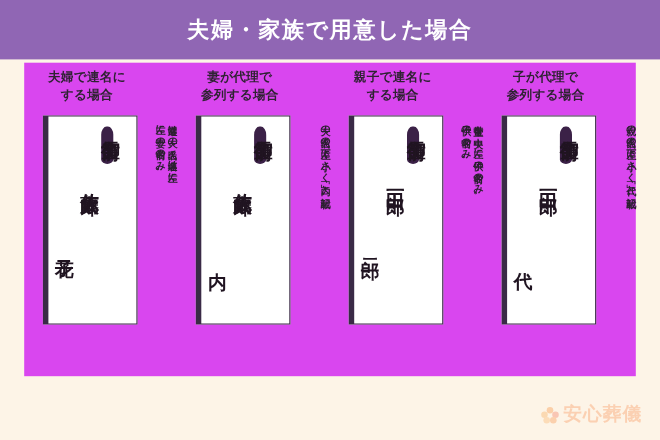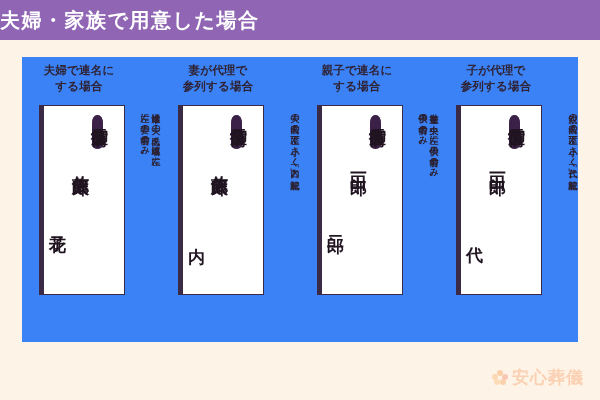--- a/index.html
+++ b/index.html
@@ -20,43 +20,43 @@
     height: 400px;
     background: #fdf4e7;
   }
 
   
   .header-bar {
     position: absolute;
     left: 0;
     top: 0;
     width: 600px;
-    height: 40px;
+    height: 54px;
     background: #9066b4;
     display: flex;
     align-items: center;
-    justify-content: flex-start;
+    justify-content: center;
   }
   .header-title {
     color: #ffffff;
     font-size: 20px;
     font-weight: bold;
     letter-spacing: 1.5px;
     line-height: 1;
     white-space: nowrap;
   }
 
   
   .card {
     position: absolute;
     left: 22px;
     top: 57px;
     width: 556px;
     height: 285px;
-    background: #3b82f6;
+    background: #d946ef;
   }
 
   .columns {
     position: absolute;
     left: 0;
     top: 0;
     width: 556px;
     height: 285px;
     display: flex;
     flex-direction: row;

